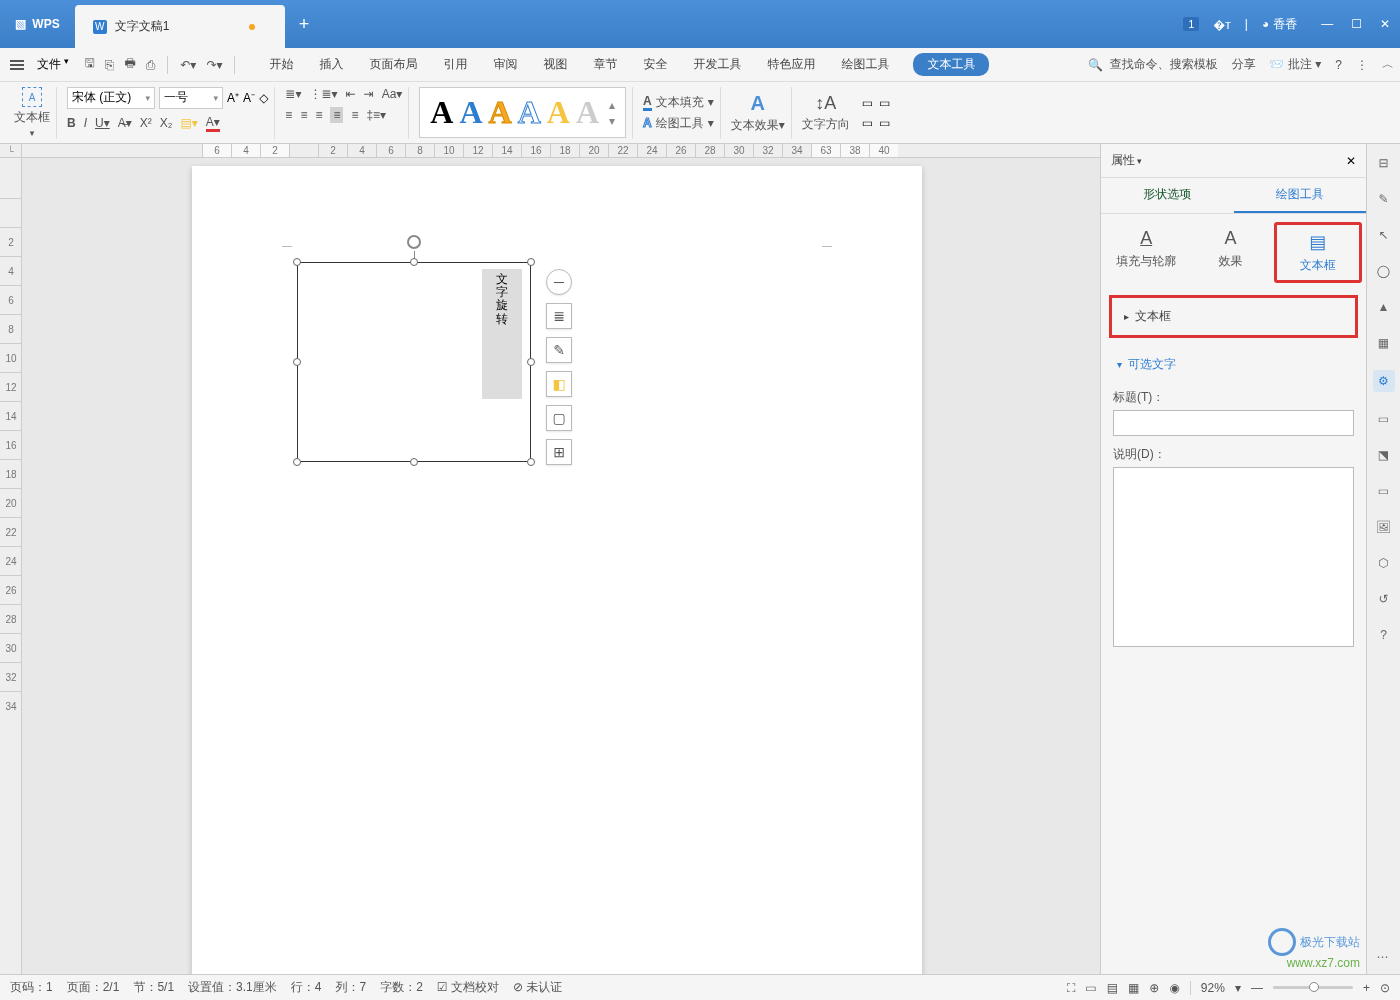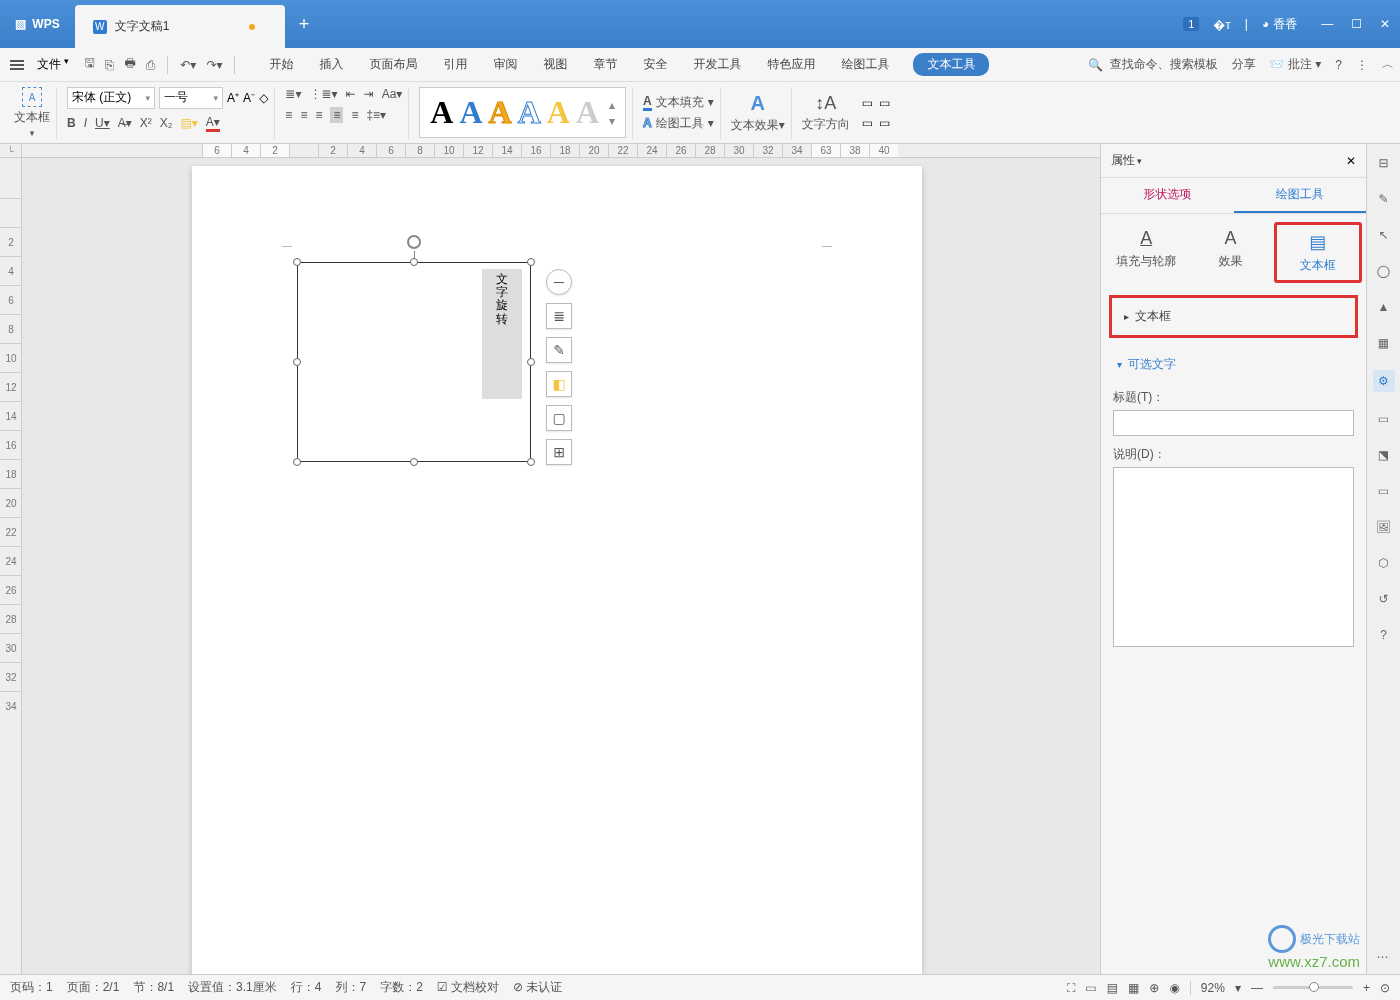--- a/index.html
+++ b/index.html
@@ -76,21 +76,21 @@
 .rotate-handle{position:absolute;left:50%;top:-28px;margin-left:-7px;width:14px;height:14px;border:2px solid #888;border-radius:50%;background:#fff}
 .rotate-handle:after{content:"";position:absolute;left:50%;top:14px;width:1px;height:10px;background:#888}
 .vertical-text{position:absolute;right:8px;top:6px;width:40px;height:130px;background:#ddd;display:flex;flex-direction:column;align-items:center;justify-content:flex-start;font-size:26px;font-family:"SimSun",serif;line-height:1.1;padding-top:4px}
 .float-tools{position:absolute;right:-42px;top:6px;display:flex;flex-direction:column;gap:8px}
 .float-tool{width:26px;height:26px;border:1px solid #bbb;background:#fff;display:flex;align-items:center;justify-content:center;box-shadow:0 1px 2px rgba(0,0,0,0.1);font-size:14px;color:#555}
 .float-tool.round{border-radius:50%}
 .prop-panel{position:absolute;top:0;right:34px;bottom:0;width:266px;background:#f5f5f5;border-left:1px solid #ccc;display:flex;flex-direction:column}
 .prop-header{display:flex;align-items:center;padding:8px 10px;border-bottom:1px solid #ddd;justify-content:space-between}
 .prop-header .title{color:#444;display:flex;align-items:center;gap:2px}
 .prop-tabs{display:flex;border-bottom:1px solid #ddd}
-.prop-tab{flex:1;text-align:center;padding:8px 0;color:#be185d;cursor:pointer}
+.prop-tab{flex:1;text-align:center;padding:8px 0;color:#14532d;cursor:pointer}
 .prop-tab.active{color:#2f7dd1;border-bottom:2px solid #2f7dd1}
 .prop-subtabs{display:flex;padding:8px 4px;gap:2px}
 .prop-subtab{flex:1;display:flex;flex-direction:column;align-items:center;gap:4px;padding:6px 2px;color:#555;cursor:pointer;border-radius:3px}
 .prop-subtab .icon{font-size:18px}
 .prop-subtab.active{color:#2f7dd1}
 .highlight-red{border:3px solid #d33;position:relative}
 .prop-section{padding:8px 12px}
 .prop-section-header{display:flex;align-items:center;gap:6px;color:#444;padding:6px 4px}
 .prop-section-header.blue{color:#2f7dd1}
 .prop-section-header .arrow{font-size:10px}
@@ -104,21 +104,21 @@
 .side-strip .dots{margin-top:auto;margin-bottom:10px;letter-spacing:2px}
 .statusbar{position:absolute;bottom:0;left:0;right:0;height:26px;background:#f5f5f5;border-top:1px solid #ccc;display:flex;align-items:center;padding:0 10px;gap:14px;color:#555}
 .statusbar .sep{width:1px;height:14px;background:#ccc}
 .statusbar .right{margin-left:auto;display:flex;align-items:center;gap:10px}
 .zoom-slider{width:80px;height:3px;background:#ccc;position:relative;border-radius:2px}
 .zoom-slider .thumb{position:absolute;left:45%;top:-4px;width:10px;height:10px;background:#fff;border:1px solid #888;border-radius:50%}
 .scrollbar-v{position:absolute;right:288px;top:14px;bottom:0;width:12px;background:#eee}
 .scrollbar-v .thumb{position:absolute;left:1px;right:1px;top:2px;height:80%;background:#ccc;border-radius:5px}
 .watermark{position:absolute;right:40px;bottom:30px;color:#4a8fd8;font-size:13px;display:flex;flex-direction:column;align-items:flex-end;opacity:0.9}
 .watermark .cn{font-weight:normal}
-.watermark .url{color:#5aaa3a;font-size:15px}
+.watermark .url{color:#5aaa3a;font-size:12px}
 .watermark .logo{width:28px;height:28px;border:3px solid #4a8fd8;border-radius:50%;display:inline-block;margin-right:4px;position:relative}
 </style>
 </head>
 <body>
 
 <div class="titlebar">
   <div class="wps-logo">
     <span class="icon">▧</span>
     <span>WPS</span>
   </div>
@@ -433,21 +433,21 @@
     <span class="item">⬡</span>
     <span class="item">↺</span>
     <span class="item">?</span>
     <span class="dots">⋯</span>
   </div>
 </div>
 
 <div class="statusbar">
   <span>页码：1</span>
   <span>页面：2/1</span>
-  <span>节：8/1</span>
+  <span>节：5/1</span>
   <span>设置值：3.1厘米</span>
   <span>行：4</span>
   <span>列：7</span>
   <span>字数：2</span>
   <span>☑ <span>文档校对</span></span>
   <span>⊘ <span>未认证</span></span>
   <div class="right">
     <span>⛶</span>
     <span>▭</span>
     <span>▤</span>

